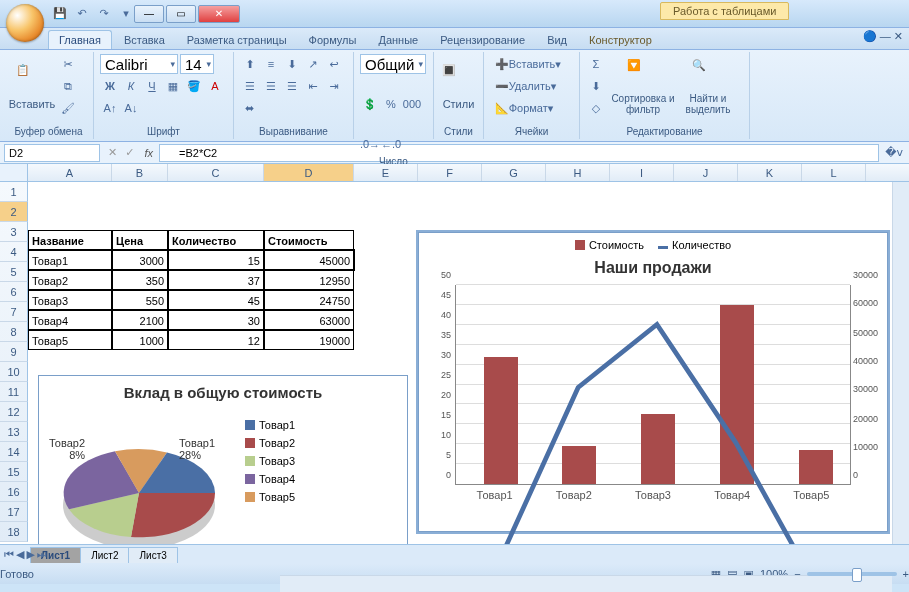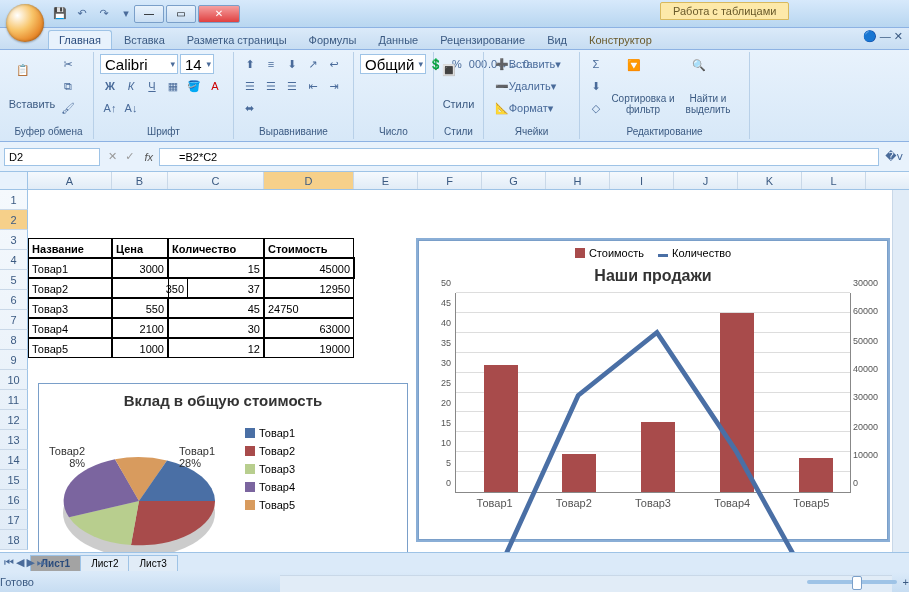--- a/index.html
+++ b/index.html
@@ -20,21 +20,21 @@
 .ribbon{height:92px;background:linear-gradient(#e8f2fc,#d7e8f8);display:flex;border-bottom:1px solid #8db2e3;padding:2px 4px;}
 .group{border-right:1px solid #b8d0e8;padding:2px 6px;display:flex;flex-direction:column;justify-content:space-between;position:relative;}
 .group-label{text-align:center;font-size:10px;color:#3b5a82;padding-top:2px;}
 .group-body{display:flex;gap:4px;align-items:flex-start;flex:1;}
 .bigbtn{display:flex;flex-direction:column;align-items:center;justify-content:center;width:44px;height:66px;color:#3b5a82;cursor:pointer;}
 .bigbtn .ico{width:32px;height:32px;margin-bottom:2px;}
 .smallcol{display:flex;flex-direction:column;gap:2px;}
 .smallbtn{width:20px;height:20px;border:1px solid transparent;display:flex;align-items:center;justify-content:center;color:#4a6b9a;cursor:pointer;}
 .combo{height:20px;border:1px solid #9ec3e6;background:#fff;display:flex;align-items:center;padding:0 14px 0 4px;position:relative;font-size:15px;}
 .combo::after{content:"▾";position:absolute;right:2px;color:#4a6b9a;font-size:9px;}
-.namebox-row{height:30px;background:#e8f2fc;display:flex;align-items:center;border-bottom:1px solid #9ec3e6;}
+.namebox-row{height:22px;background:#e8f2fc;display:flex;align-items:center;border-bottom:1px solid #9ec3e6;}
 .namebox{width:96px;height:18px;border:1px solid #9ec3e6;background:#fff;margin:0 4px;padding:0 4px;display:flex;align-items:center;}
 .fx{padding:0 6px;font-style:italic;color:#555;}
 .formula{flex:1;height:18px;border:1px solid #9ec3e6;background:#fff;padding:0 19px;display:flex;align-items:center;}
 .sheet-area{position:relative;background:#fff;height:380px;overflow:hidden;}
 .colhdrs{display:flex;height:18px;background:linear-gradient(#f5f9fd,#e1ecf7);border-bottom:1px solid #9ec3e6;}
 .rowhdr-spacer{width:28px;border-right:1px solid #9ec3e6;background:#e8f2fc;}
 .colhdr{border-right:1px solid #c9d8e8;text-align:center;color:#3b5a82;line-height:18px;}
 .grid-body{display:flex;}
 .rowhdrs{width:28px;background:linear-gradient(#f5f9fd,#e1ecf7);}
 .rowhdr{height:20px;border-bottom:1px solid #c9d8e8;border-right:1px solid #9ec3e6;text-align:center;color:#3b5a82;line-height:20px;}
@@ -168,21 +168,21 @@
         <div class="smallbtn">⇤</div>
         <div class="smallbtn">⇥</div>
       </div>
       <div style="display:flex;gap:1px">
         <div class="smallbtn" style="width:auto;padding:0 4px">⬌</div>
       </div>
     </div>
     <div class="group-label">Выравнивание</div>
   </div>
   <div class="group" style="width:80px">
-    <div class="group-body" style="flex-direction:row;gap:0">
+    <div class="group-body" style="flex-direction:column;gap:20px">
       <div class="combo" style="width:66px">Общий</div>
       <div style="display:flex;gap:1px">
         <div class="smallbtn">💲</div>
         <div class="smallbtn">%</div>
         <div class="smallbtn">000</div>
       </div>
       <div style="display:flex;gap:1px">
         <div class="smallbtn">.0→</div>
         <div class="smallbtn">←.0</div>
       </div>
@@ -278,27 +278,27 @@
         <div class="cell hborder hdrcell" style="left:0;top:0;width:84px">Название</div>
         <div class="cell hborder hdrcell" style="left:84px;top:0;width:56px">Цена</div>
         <div class="cell hborder hdrcell" style="left:140px;top:0;width:96px">Количество</div>
         <div class="cell hborder hdrcell" style="left:236px;top:0;width:90px">Стоимость</div>
 
         <div class="cell hborder" style="left:0;top:20px;width:84px">Товар1</div>
         <div class="cell hborder" style="left:84px;top:20px;width:56px;text-align:right">3000</div>
         <div class="cell hborder" style="left:140px;top:20px;width:96px;text-align:right">15</div>
         <div class="cell hborder selected" style="left:236px;top:20px;width:90px;text-align:right">45000</div>
         <div class="cell hborder" style="left:0;top:40px;width:84px">Товар2</div>
-        <div class="cell hborder" style="left:84px;top:40px;width:76px;text-align:right">350</div>
+        <div class="cell hborder" style="left:84px;top:40px;width:56px;text-align:right">350</div>
         <div class="cell hborder" style="left:140px;top:40px;width:96px;text-align:right">37</div>
         <div class="cell hborder" style="left:236px;top:40px;width:90px;text-align:right">12950</div>
         <div class="cell hborder" style="left:0;top:60px;width:84px">Товар3</div>
         <div class="cell hborder" style="left:84px;top:60px;width:56px;text-align:right">550</div>
         <div class="cell hborder" style="left:140px;top:60px;width:96px;text-align:right">45</div>
-        <div class="cell hborder" style="left:236px;top:60px;width:90px;">24750</div>
+        <div class="cell hborder" style="left:236px;top:60px;width:90px;text-align:right">24750</div>
         <div class="cell hborder" style="left:0;top:80px;width:84px">Товар4</div>
         <div class="cell hborder" style="left:84px;top:80px;width:56px;text-align:right">2100</div>
         <div class="cell hborder" style="left:140px;top:80px;width:96px;text-align:right">30</div>
         <div class="cell hborder" style="left:236px;top:80px;width:90px;text-align:right">63000</div>
         <div class="cell hborder" style="left:0;top:100px;width:84px">Товар5</div>
         <div class="cell hborder" style="left:84px;top:100px;width:56px;text-align:right">1000</div>
         <div class="cell hborder" style="left:140px;top:100px;width:96px;text-align:right">12</div>
         <div class="cell hborder" style="left:236px;top:100px;width:90px;text-align:right">19000</div>
       </div>
 

